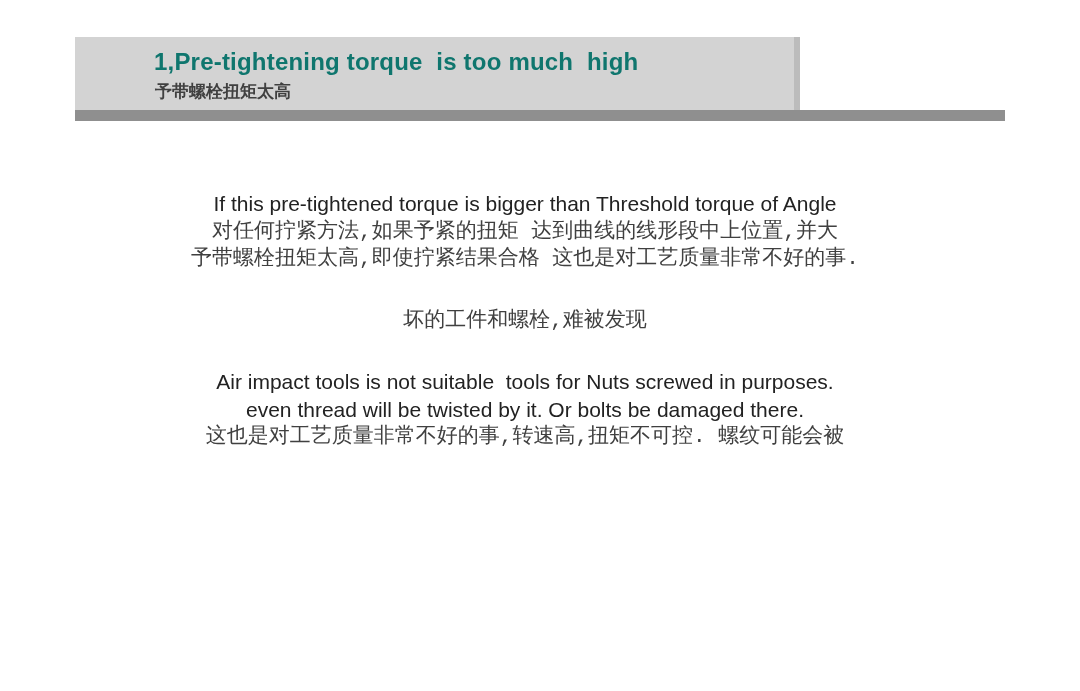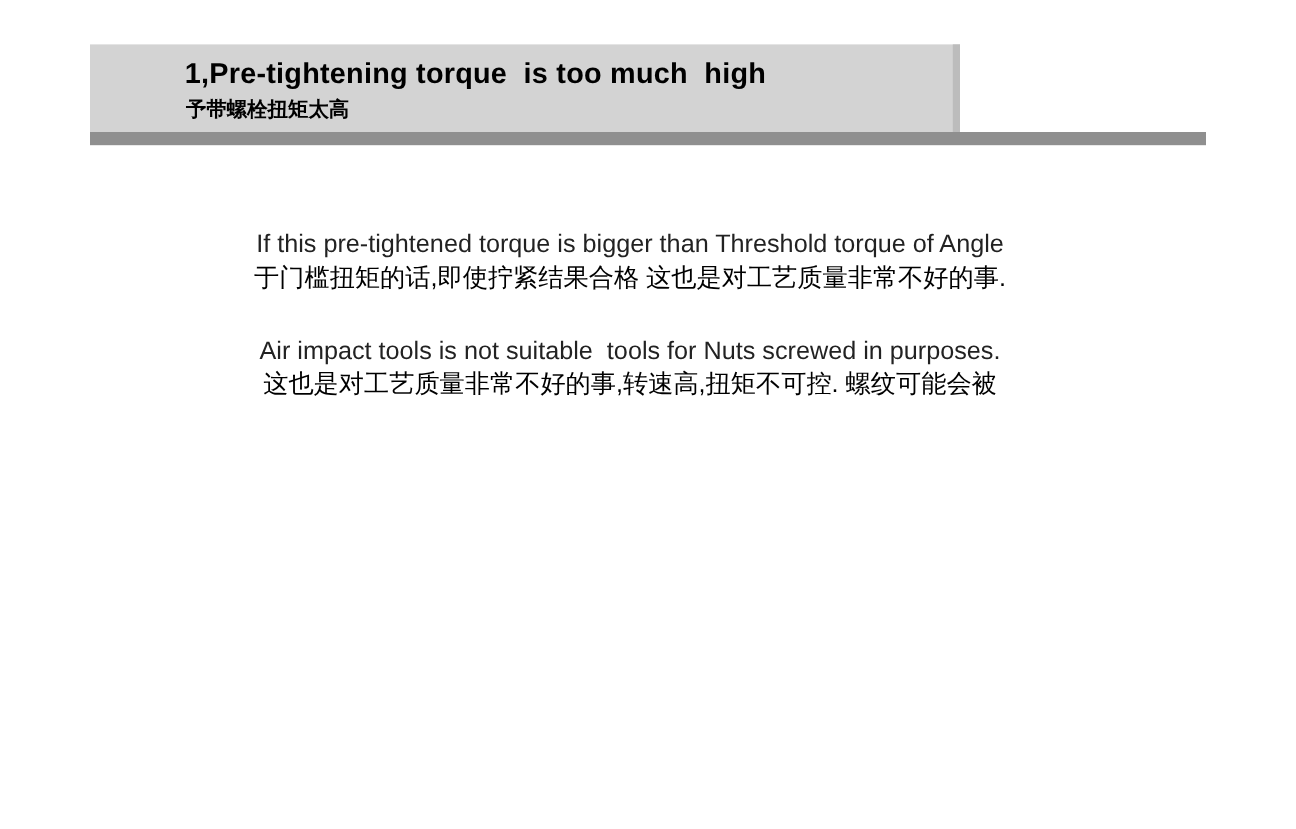--- a/index.html
+++ b/index.html
@@ -24,21 +24,21 @@
     background: #d3d3d3;
     border-right: 6px solid #bcbcbc;
     box-sizing: border-box;
   }
   .header-title {
     position: absolute;
     left: 79px;
     top: 11px;
     font-size: 24px;
     font-weight: bold;
-    color: #000000;
+    color: #0f766e;
     letter-spacing: 0.2px;
     white-space: pre-wrap;
   }
   .header-subtitle {
     position: absolute;
     left: 80px;
     top: 43px;
     font-size: 17px;
     font-weight: bold;
     color: #1a1a1a;
@@ -64,45 +64,48 @@
     line-height: 27.5px;
   }
   .para {
     margin: 0 0 34px 0;
   }
   .line {
     display: block;
     white-space: pre-wrap;
   }
   .zh {
-    font-family: Liberation Sans, sans-serif;
-    color: #000000;
+    font-family: Liberation Mono, monospace;
+    color: #404040;
   }
 </style>
 </head>
 <body>
 
 <div class="slide">
 
   <div class="header-box">
     <div class="header-title">1,Pre-tightening torque  is too much  high</div>
     <div class="header-subtitle zh">予带螺栓扭矩太高</div>
   </div>
 
   <div class="divider-bar"></div>
 
   <div class="slide-body">
 
     <p class="para">
       <span class="line en">If this pre-tightened torque is bigger than Threshold torque of Angle</span>
-      <span class="line zh">于门槛扭矩的话,即使拧紧结果合格 这也是对工艺质量非常不好的事.</span>
+      <span class="line zh">对任何拧紧方法,如果予紧的扭矩 达到曲线的线形段中上位置,并大</span>
+      <span class="line zh">予带螺栓扭矩太高,即使拧紧结果合格 这也是对工艺质量非常不好的事.</span>
     </p>
 
     <p class="para">
+      <span class="line zh">坏的工件和螺栓,难被发现</span>
     </p>
 
     <p class="para">
       <span class="line en">Air impact tools is not suitable  tools for Nuts screwed in purposes.</span>
+      <span class="line en">even thread will be twisted by it. Or bolts be damaged there.</span>
       <span class="line zh">这也是对工艺质量非常不好的事,转速高,扭矩不可控. 螺纹可能会被</span>
     </p>
 
   </div>
 </div>
 
 </body></html>

